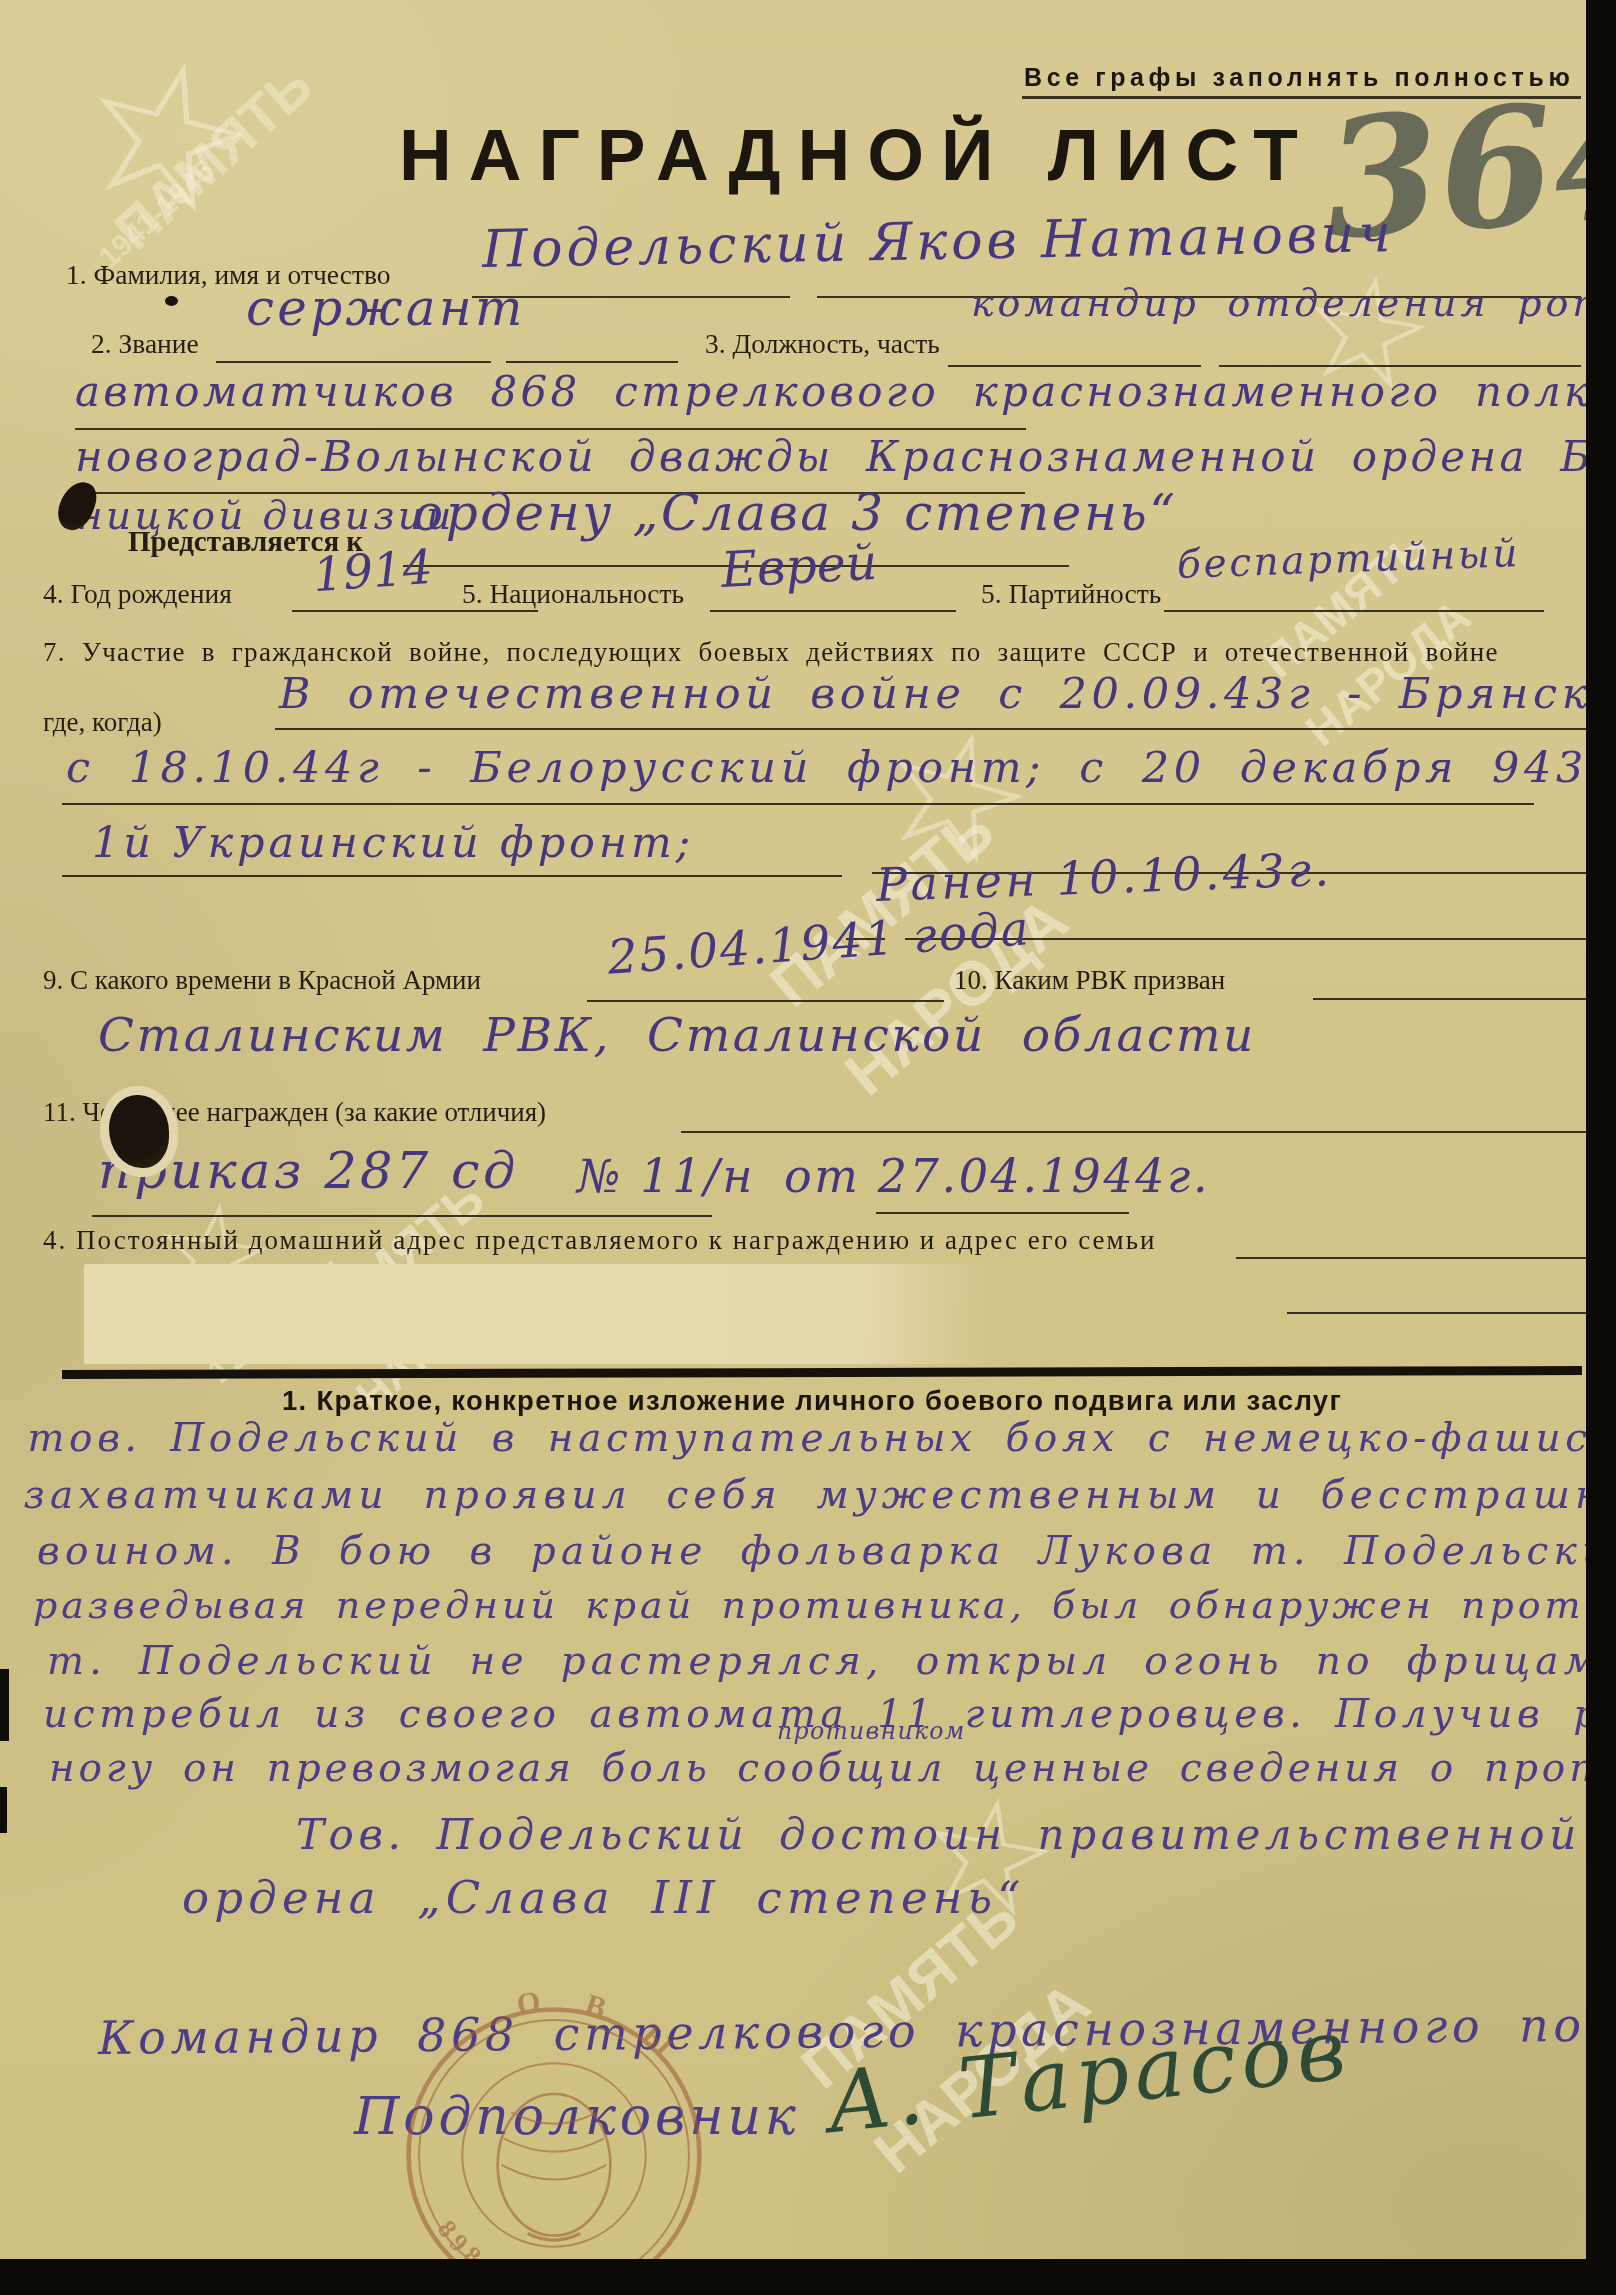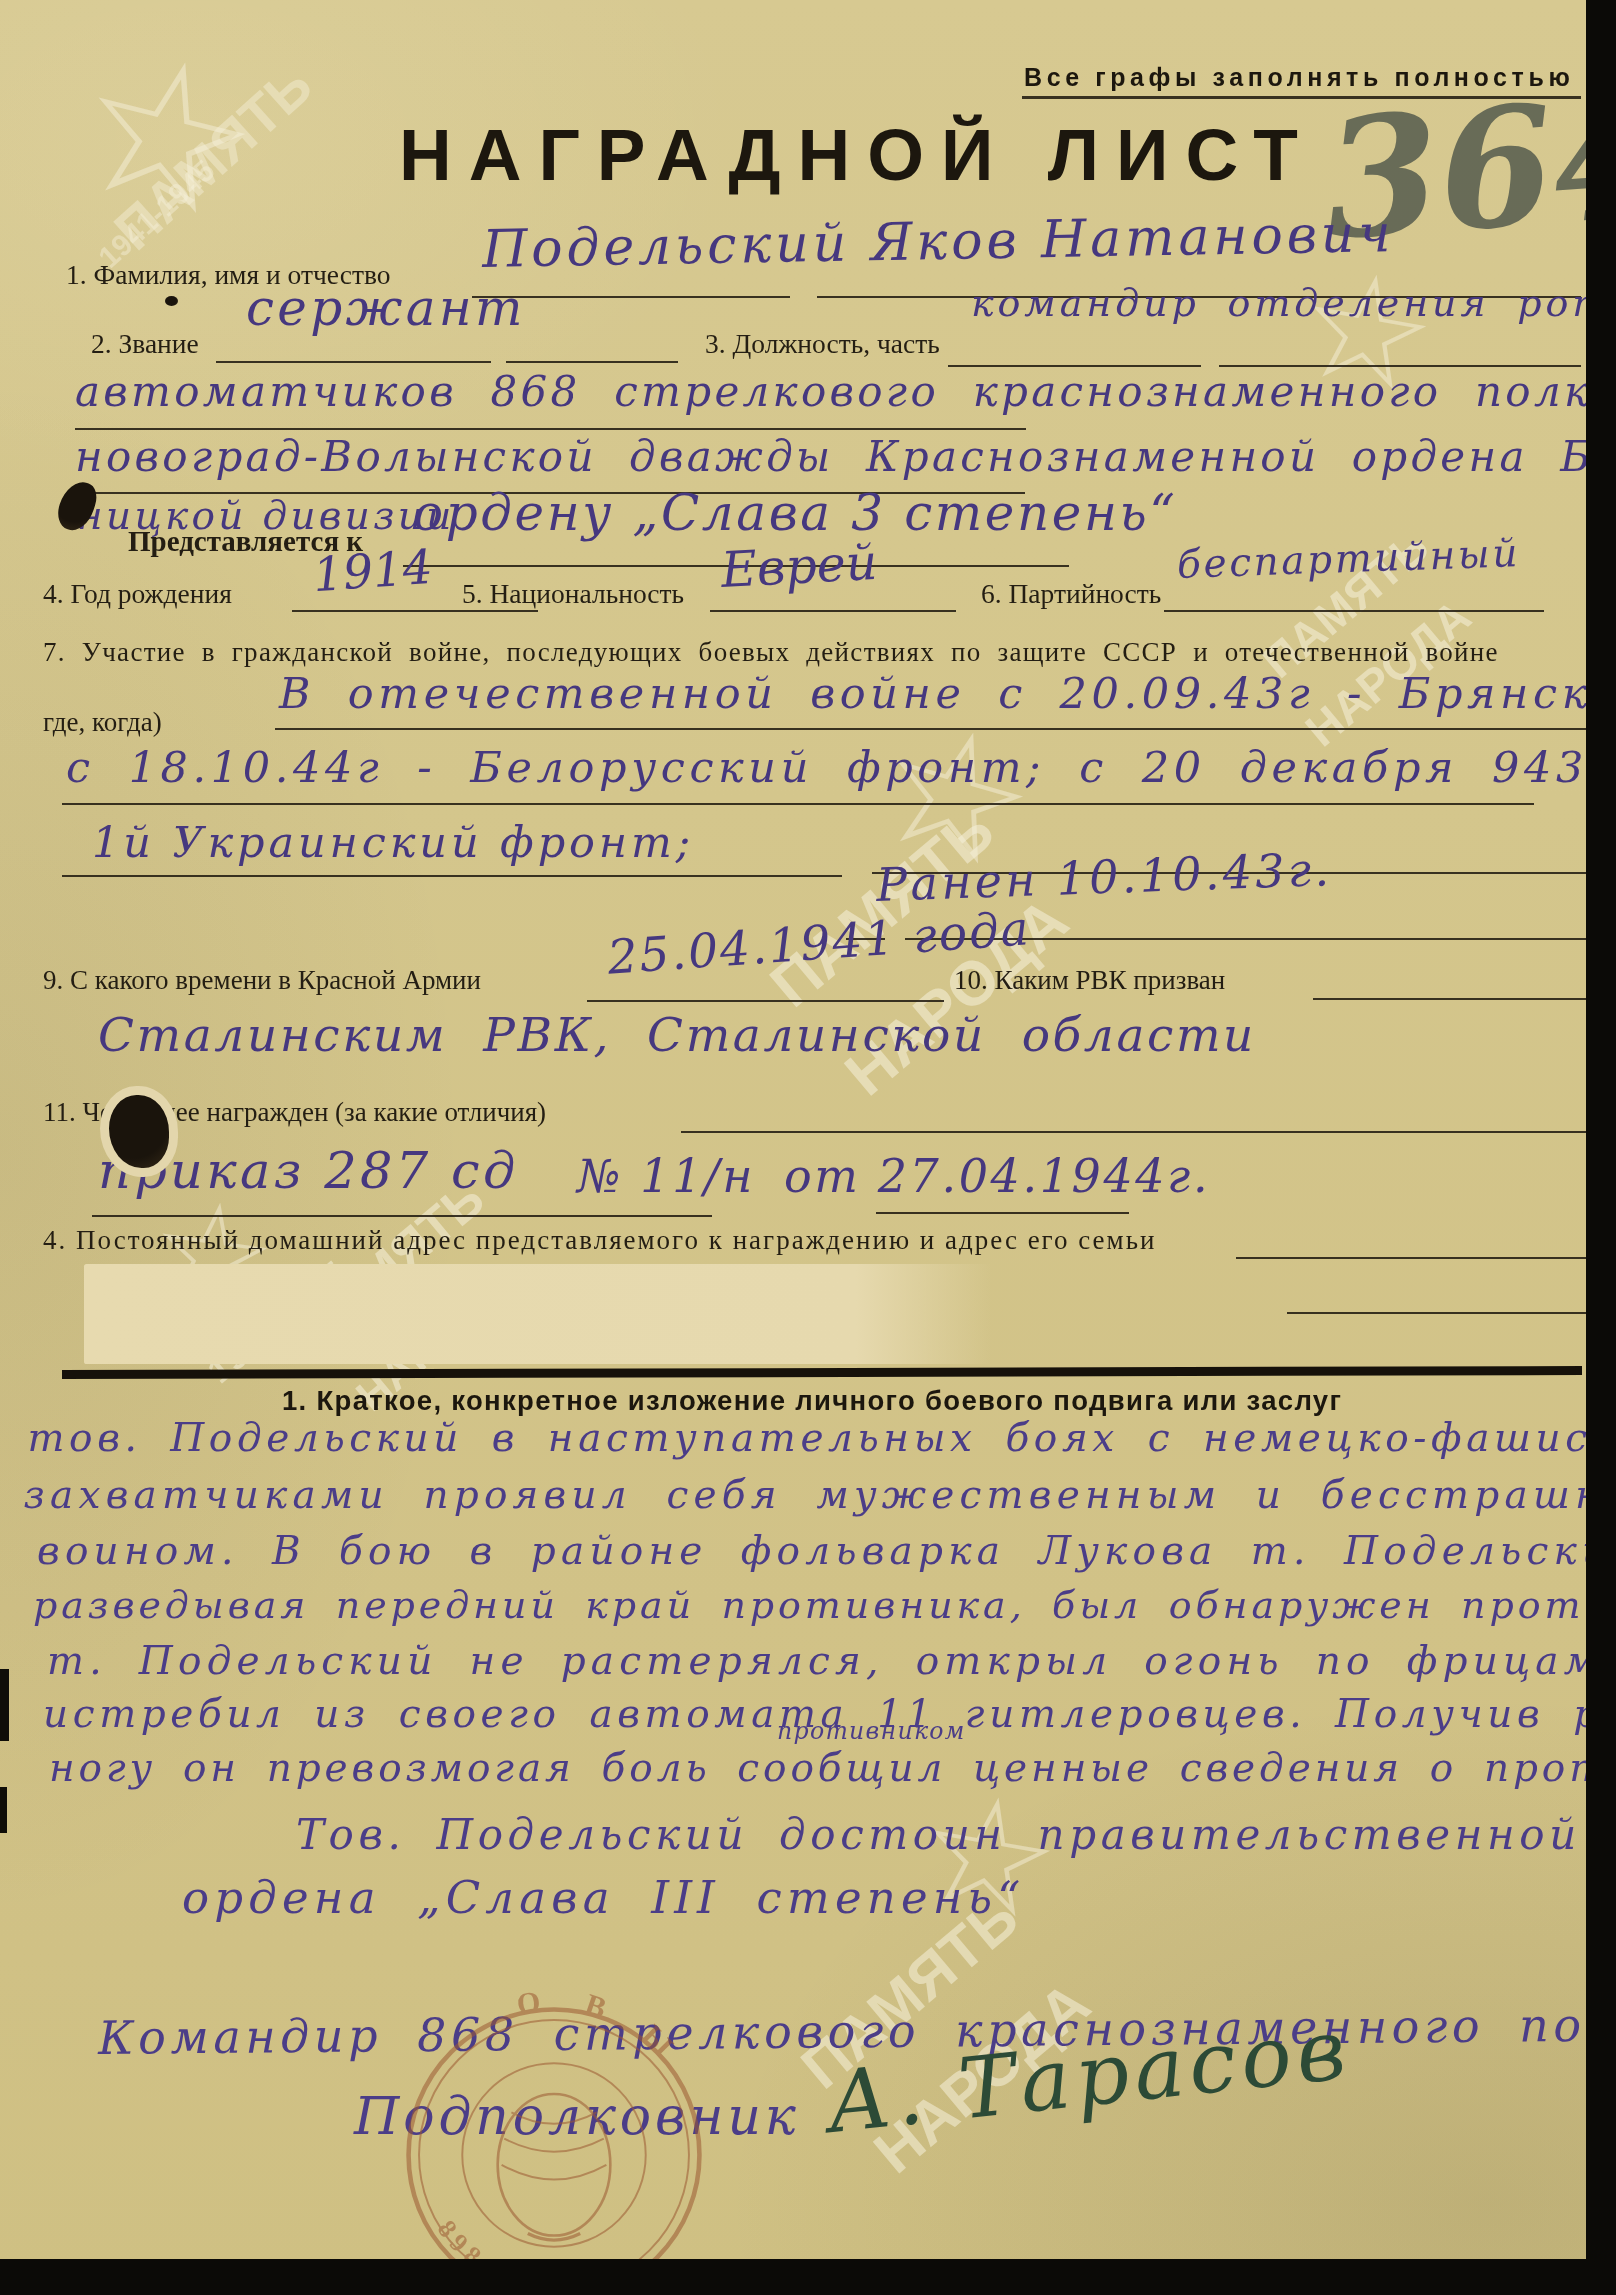--- a/index.html
+++ b/index.html
@@ -84,21 +84,21 @@
   <div class="rule" style="left:403px;top:565px;width:666px;"></div>
 
   <div class="abs print" style="left:43px;top:578px;font-size:27.5px;">4. Год рождения</div>
   <div class="abs hw" style="left:313px;top:543px;font-size:47px;transform:rotate(-4deg);">1914</div>
   <div class="rule" style="left:292px;top:610px;width:246px;"></div>
 
   <div class="abs print" style="left:462px;top:578px;font-size:27.5px;">5. Национальность</div>
   <div class="abs hw" style="left:721px;top:538px;font-size:49px;transform:rotate(-3deg);">Еврей</div>
   <div class="rule" style="left:710px;top:610px;width:246px;"></div>
 
-  <div class="abs print" style="left:981px;top:578px;font-size:27.5px;">6. Партийность</div>
+  <div class="abs print" style="left:981px;top:578px;font-size:27.5px;">5. Партийность</div>
   <div class="abs hw" style="left:1177px;top:536px;font-size:39px;letter-spacing:2.6px;transform:rotate(-2deg);">беспартийный</div>
   <div class="rule" style="left:1164px;top:610px;width:380px;"></div>
 
   <div class="abs print" style="left:43px;top:637px;font-size:27px;letter-spacing:1.3px;word-spacing:7.9px;">7. Участие в гражданской войне, последующих боевых действиях по защите СССР и отечественной войне</div>
   <div class="abs print" style="left:43px;top:707px;font-size:27px;">где, когда)</div>
 
   <div class="abs hw" style="left:279px;top:668px;font-size:43px;letter-spacing:4.6px;word-spacing:14.4px;">В отечественной войне с 20.09.43г - Брянский фронт;</div>
   <div class="rule" style="left:275px;top:728px;width:1312px;"></div>
 
   <div class="abs hw" style="left:66px;top:742px;font-size:43px;letter-spacing:4.6px;word-spacing:15.7px;">с 18.10.44г - Белорусский фронт;  с 20 декабря 943 года —</div>

